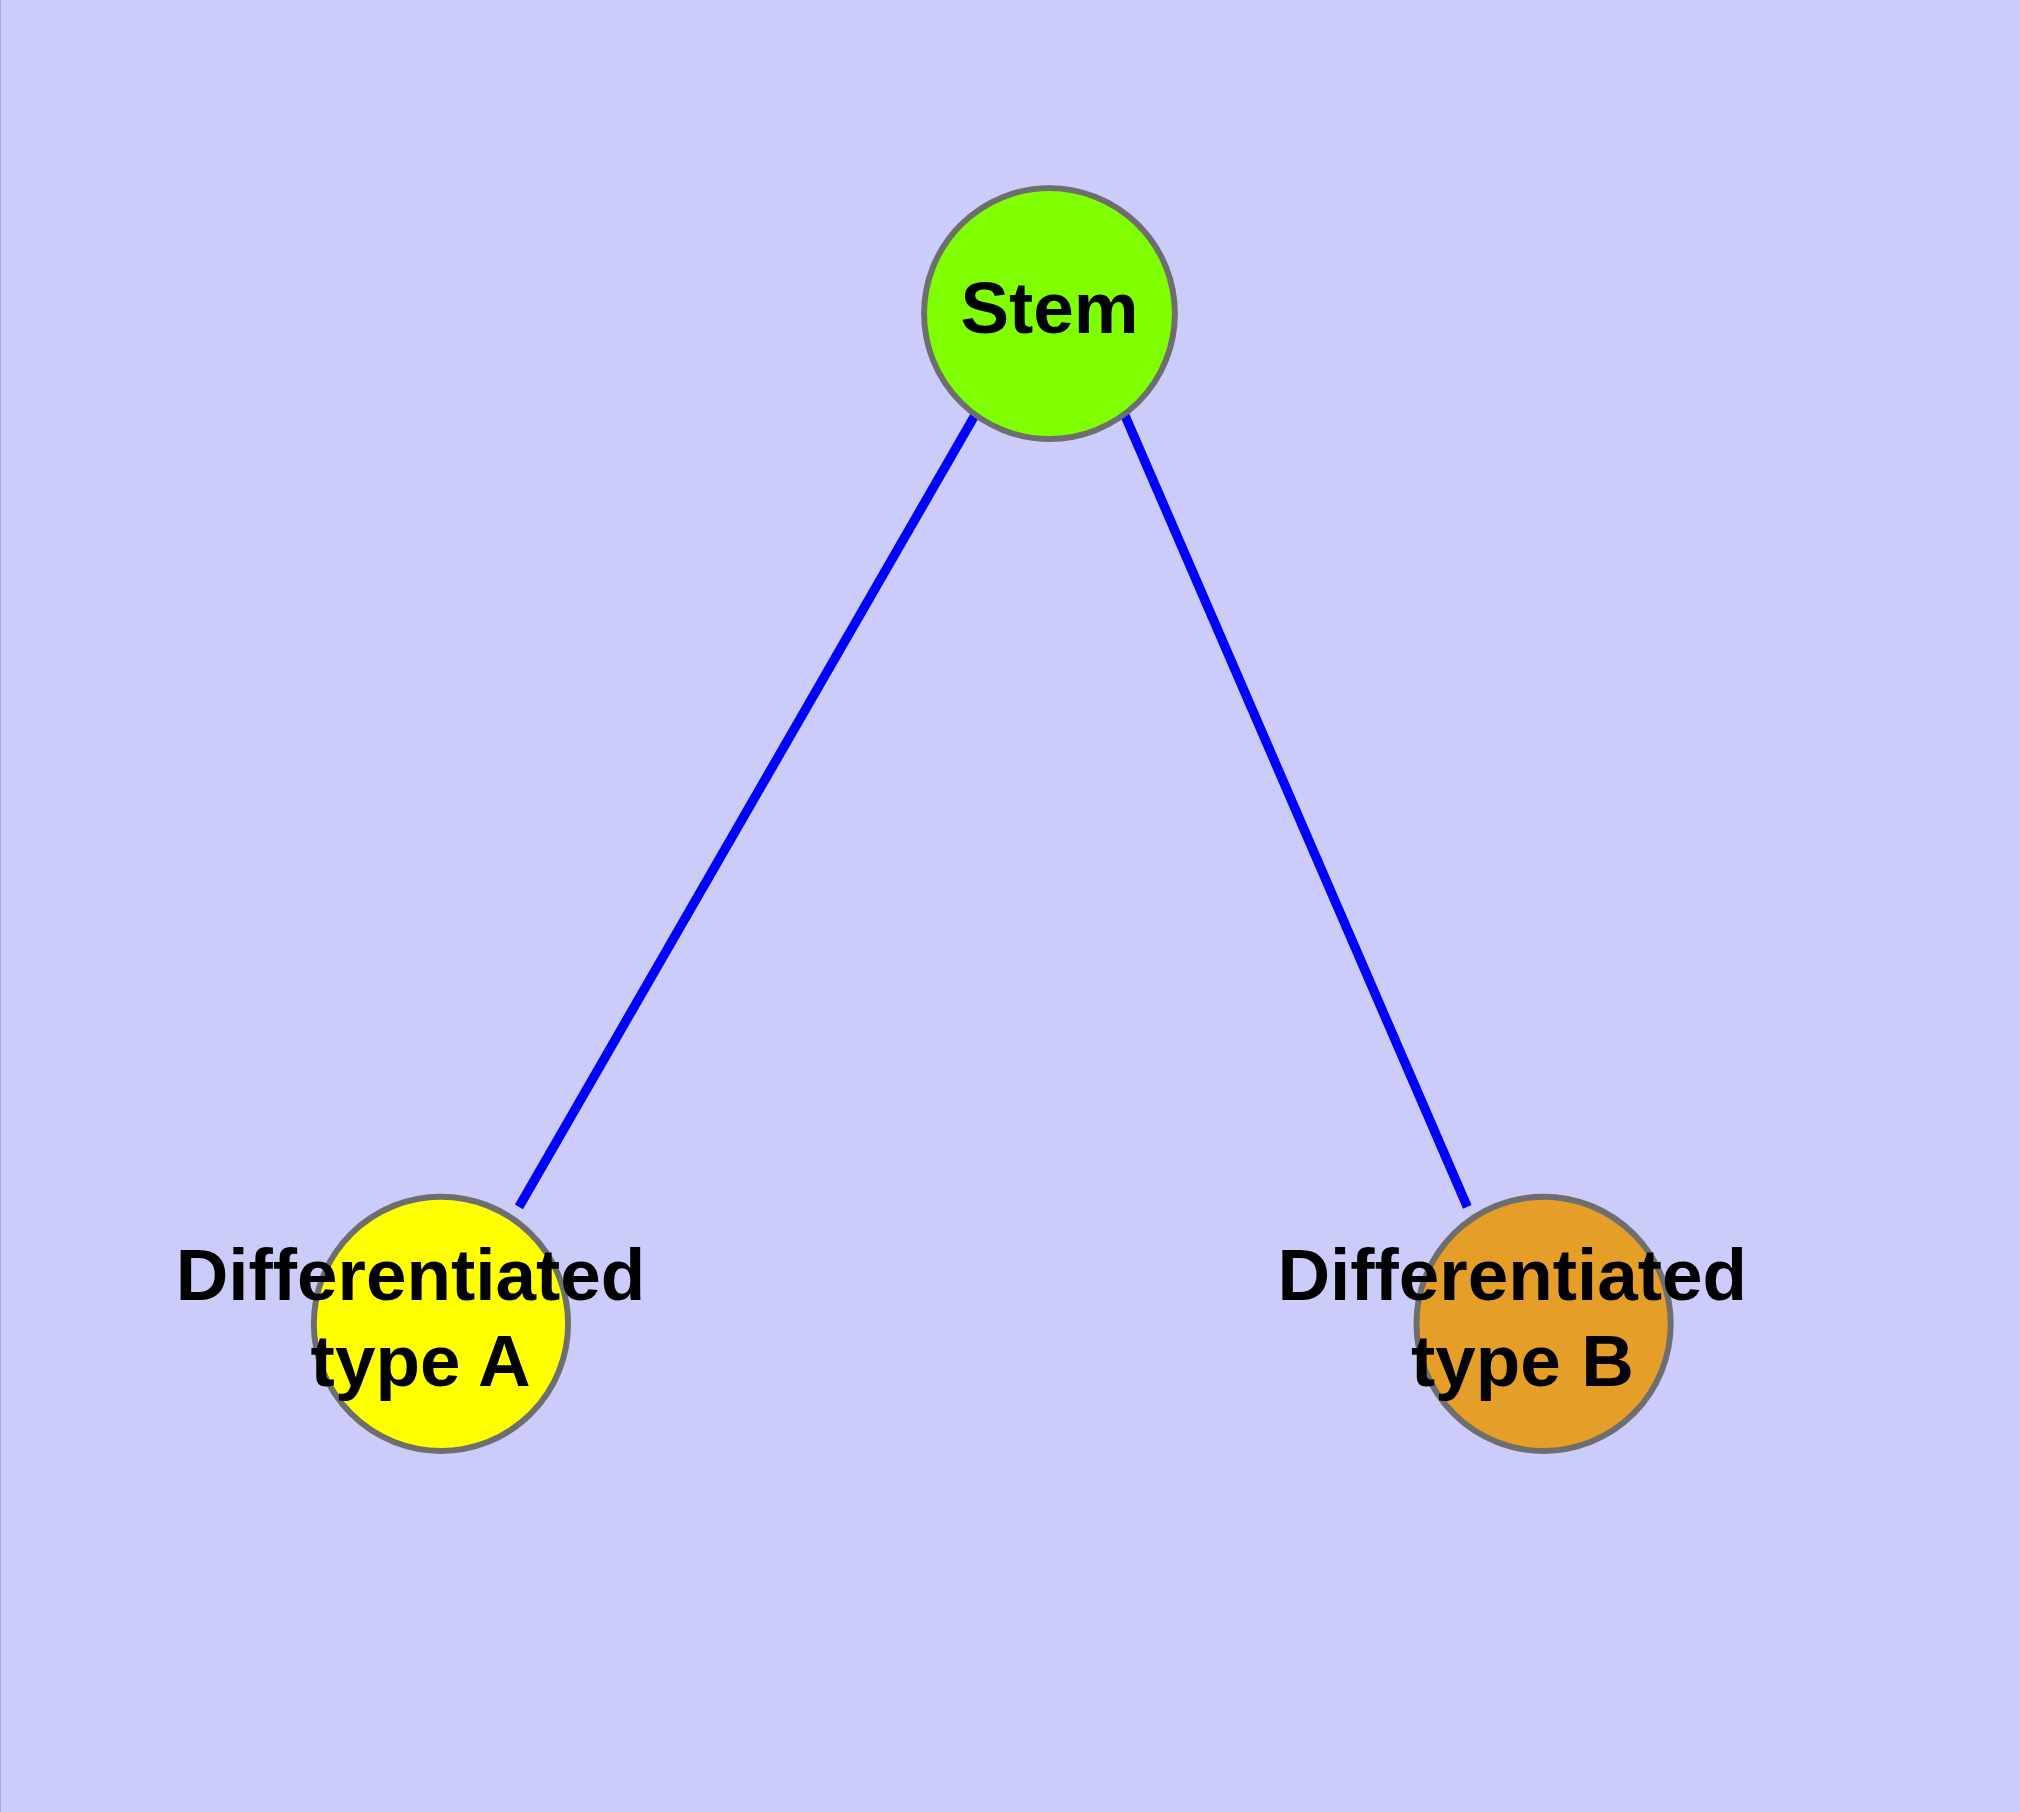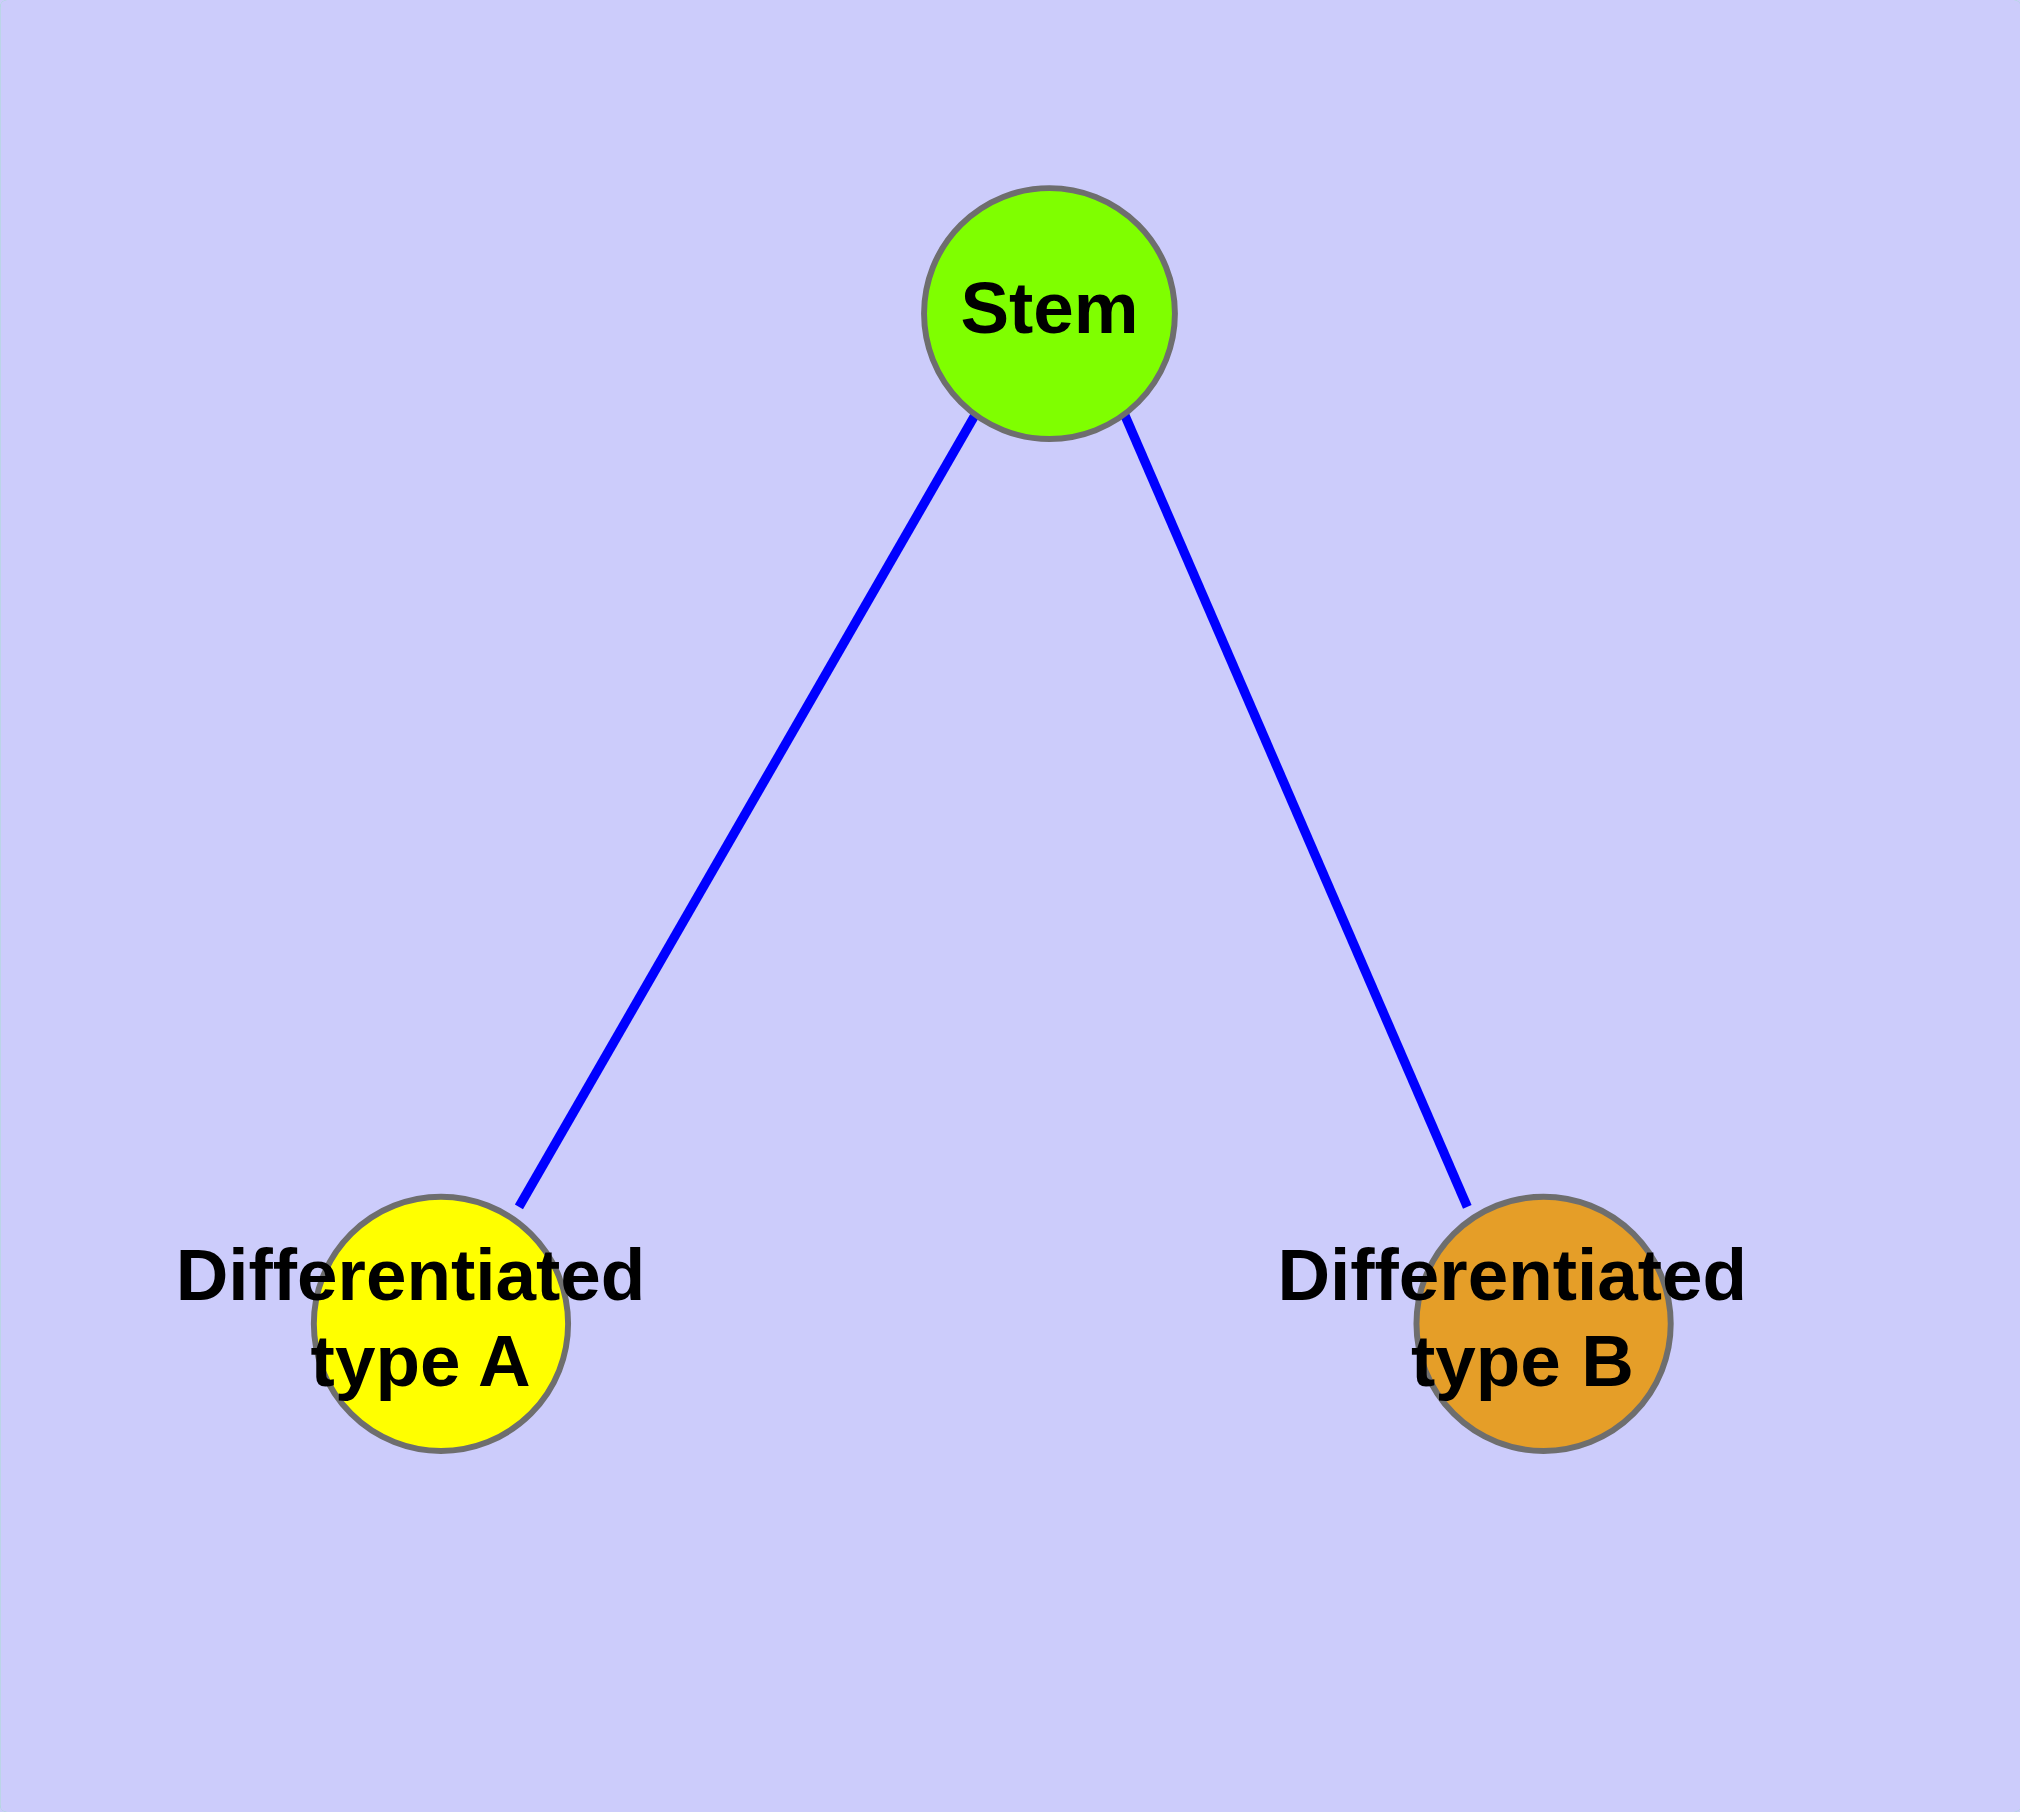--- a/index.html
+++ b/index.html
@@ -5,24 +5,23 @@
 <style>
   html, body {
     margin: 0;
     padding: 0;
     background: #ccccfb;
   }
   #canvas {
     position: relative;
     width: 2021px;
     height: 1812px;
-    background: #86efac;
+    background: #0369a1;
     overflow: hidden;
     font-family: "Liberation Sans", sans-serif;
-    border-radius: 7px;
   }
   #graph-svg {
     position: absolute;
     top: 0;
     left: 0;
     width: 2021px;
     height: 1812px;
   }
   .node-label {
     font-family: "Liberation Sans", sans-serif;

